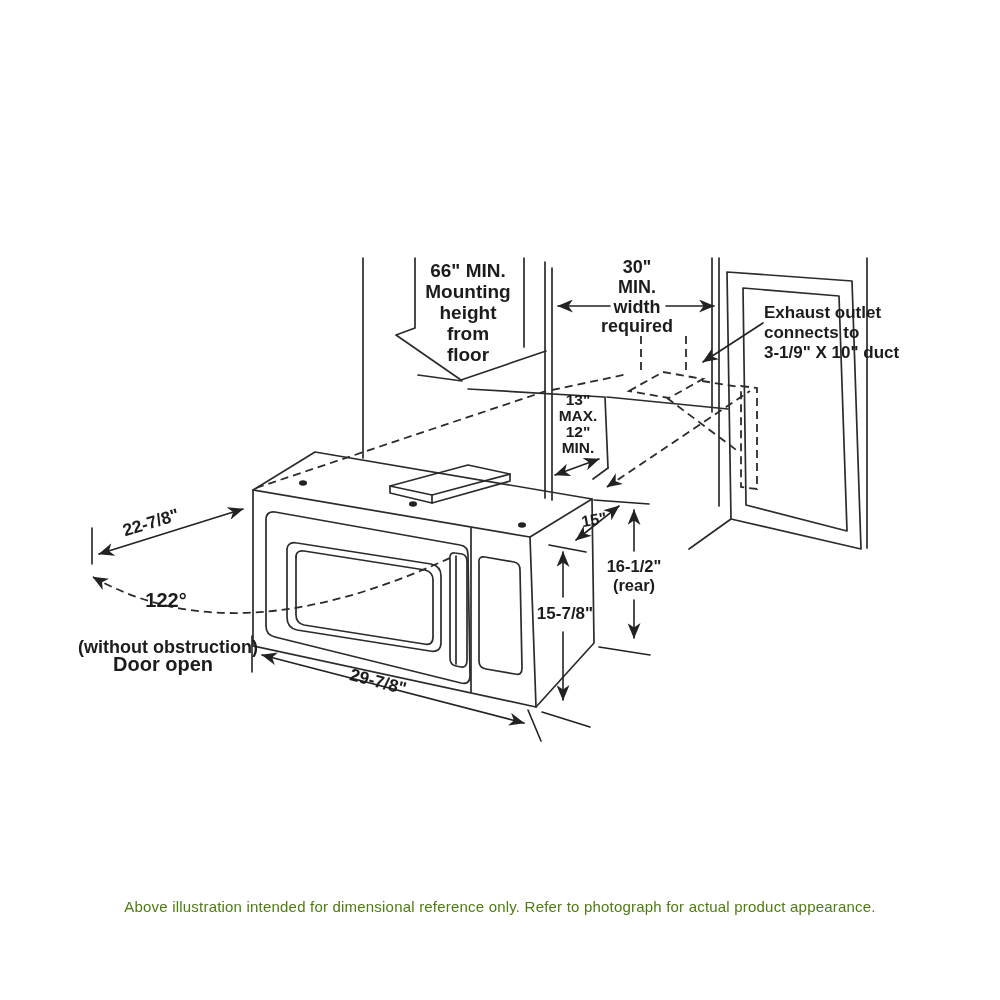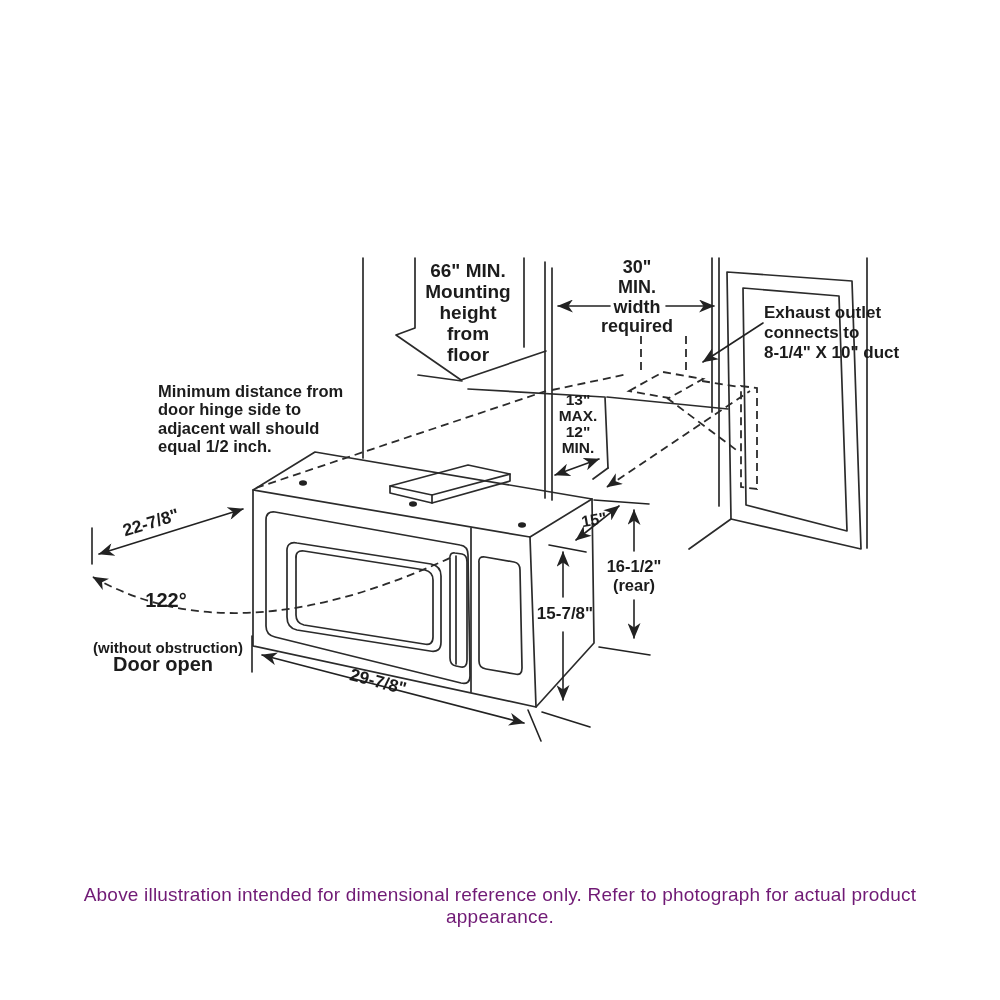--- a/index.html
+++ b/index.html
@@ -15,21 +15,21 @@
   .lbl{
     position:absolute;color:#1c1c1c;font-weight:bold;text-align:center;
     white-space:pre-line;line-height:1.1;transform:translate(-50%,-50%);
   }
   .lbl.tl{transform:none;text-align:left;}
   .rot-m17{transform:translate(-50%,-50%) rotate(-17deg);}
   .rot-p15{transform:translate(-50%,-50%) rotate(15deg);}
   .rot-m10{transform:translate(-50%,-50%) rotate(-10deg);}
   .caption{
     position:absolute;left:500px;top:906px;transform:translate(-50%,-50%);
-    width:920px;text-align:center;color:#701a75;font-size:19px;
+    width:920px;text-align:center;color:#4d7c0f;font-size:15px;
     font-weight:normal;letter-spacing:0.2px;
   }
 </style>
 </head>
 <body>
 
 <div class="stage">
 
   <svg width="1000" height="1000" viewBox="0 0 1000 1000">
     <defs>
@@ -135,39 +135,35 @@
 from
 floor</div>
 
   <div class="lbl" style="left:637px;top:298px;font-size:18px;">30"
 MIN.
 width
 required</div>
 
   <div class="lbl tl" style="left:764px;top:303px;font-size:17px;line-height:1.17;">Exhaust outlet
 connects to
-8-1/4" X 10" duct</div>
+3-1/9" X 10" duct</div>
 
-  <div class="lbl tl" style="left:158px;top:382px;font-size:16.5px;line-height:1.12;">Minimum distance from
-door hinge side to
-adjacent wall should
-equal 1/2 inch.</div>
 
   <div class="lbl" style="left:578px;top:424px;font-size:15.5px;line-height:1.04;">13"
 MAX.
 12"
 MIN.</div>
 
   <div class="lbl rot-m17" style="left:151px;top:523px;font-size:17.5px;">22-7/8"</div>
 
   <div class="lbl" style="left:166px;top:600px;font-size:20px;">122°</div>
 
   <div class="lbl" style="left:163px;top:624px;font-size:20px;margin-top:40px;">Door open</div>
 
-  <div class="lbl" style="left:168px;top:648px;font-size:15px;">(without obstruction)</div>
+  <div class="lbl" style="left:168px;top:648px;font-size:18px;">(without obstruction)</div>
 
   <div class="lbl rot-p15" style="left:378px;top:682px;font-size:17.5px;">29-7/8"</div>
 
   <div class="lbl rot-m10" style="left:594px;top:520px;font-size:16px;">15"</div>
 
   <div class="lbl" style="left:565px;top:614px;font-size:17px;">15-7/8"</div>
 
   <div class="lbl" style="left:634px;top:576px;font-size:16.5px;line-height:1.15;">16-1/2"
 (rear)</div>
 

